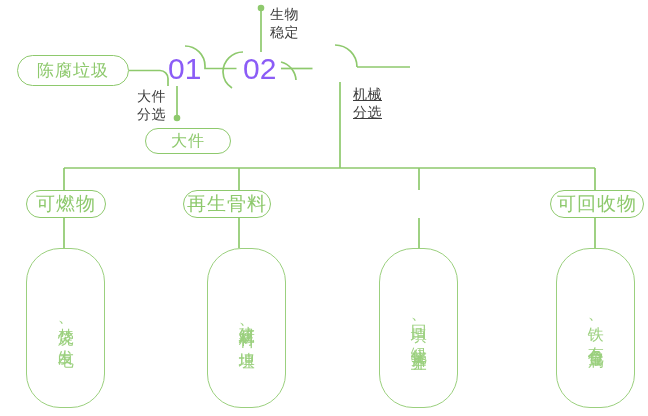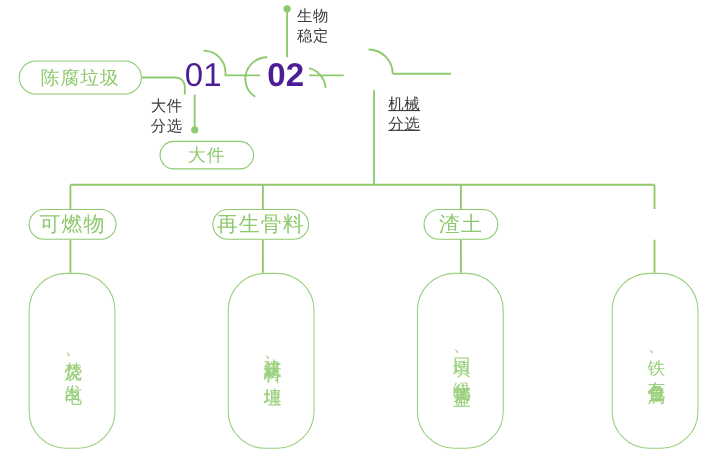--- a/index.html
+++ b/index.html
@@ -57,21 +57,21 @@
     left: 145px; top: 128px;
     width: 86px; height: 26px;
     font-size: 16px;
   }
   .pill-cat {
     height: 28px;
     font-size: 19px;
     top: 190px;
   }
   .pill-cat.c0 { left: 26px;  width: 80px; }
-  .pill-cat.c1 { left: 193px; width: 88px; text-align: center; }
+  .pill-cat.c1 { left: 183px; width: 88px; text-align: center; }
   .pill-cat.c2 { left: 385px; width: 68px; }
   .pill-cat.c3 { left: 550px; width: 94px; }
 
   
   .outcome-box {
     position: absolute;
     box-sizing: border-box;
     border: 1.5px solid #9bd07e;
     border-radius: 34px;
     background: #ffffff;
@@ -94,27 +94,27 @@
     letter-spacing: 2px;
     max-height: 140px;
     text-align: center;
     white-space: nowrap;
   }
 
   
   .step-num {
     position: absolute;
     font-size: 30px;
-    color: #4c1d95;
+    color: #8b5cf6;
     letter-spacing: 0px;
     font-weight: 400;
     top: 52px;
   }
   .step-num.s1 { left: 168px; }
-  .step-num.s2 { left: 243px; font-weight: bold; }
+  .step-num.s2 { left: 243px; }
   .step-num.s3 { left: 318px; }
 
   
   .annot {
     position: absolute;
     color: #3b3b3b;
     font-size: 14px;
     line-height: 1.25;
     letter-spacing: 0.5px;
     text-align: center;
@@ -195,22 +195,22 @@
     <div class="pill pill-bulky">
       <span>大件</span>
     </div>
 
     <div class="pill pill-cat c0">
       <span>可燃物</span>
     </div>
     <div class="pill pill-cat c1">
       <span>再生骨料</span>
     </div>
-    <div class="pill pill-cat c2">
-      <span>渣土</span>
+    <div class="pill pill-cat c3">
+      <span>可回收物</span>
     </div>
 
     <div class="outcome-box b0">
       <div class="vtext">焚烧、发电</div>
     </div>
     <div class="outcome-box b1">
       <div class="vtext">建筑材料、填埋</div>
     </div>
     <div class="outcome-box b2">
       <div class="vtext">回填、绿化营养土</div>

